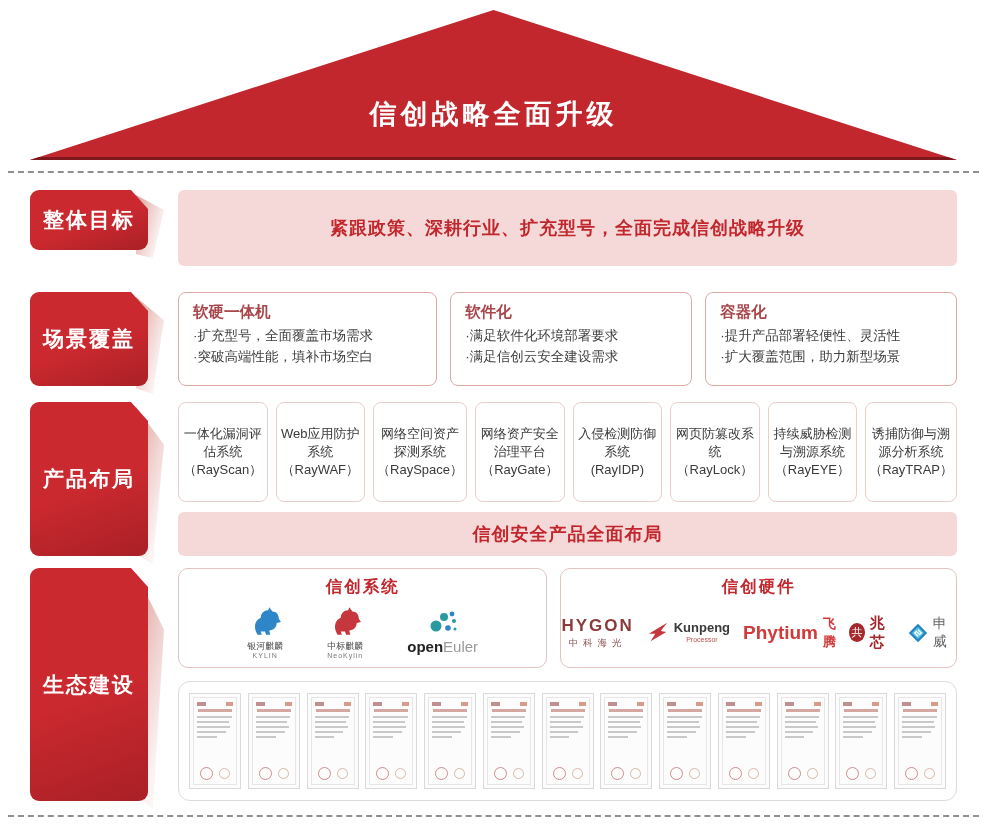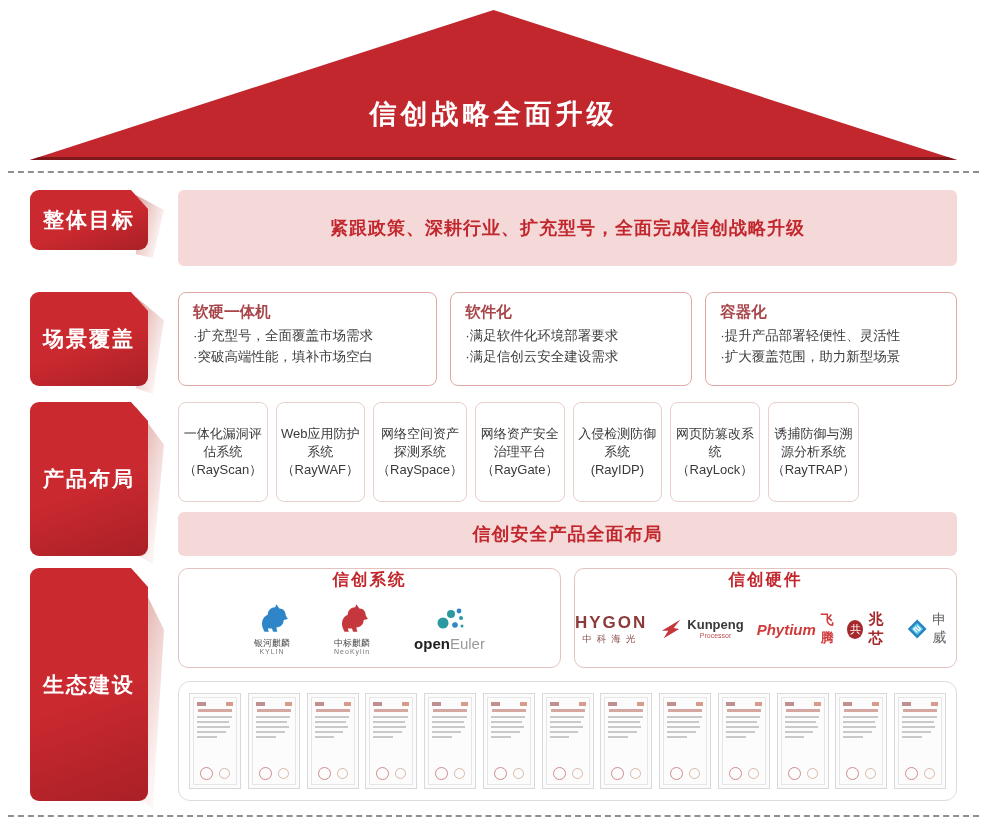--- a/index.html
+++ b/index.html
@@ -59,35 +59,35 @@
     text-align:center;font-size:13px;color:#3A3A3A;line-height:1.38;
     padding:4px 3px;box-sizing:border-box;}
   .product .code{display:block;}
   .products-banner{margin-top:10px;height:44px;background:#F5D9D9;border-radius:6px;
     display:flex;align-items:center;justify-content:center;
     color:#C1272D;font-size:18px;font-weight:bold;letter-spacing:1px;}
 
   
   .eco-groups{display:grid;grid-template-columns:1fr 1fr;gap:13px;height:100px;}
   .eco-box{background:#fff;border:1px solid #E3C3C0;border-radius:10px;
-    display:flex;flex-direction:column;align-items:center;box-sizing:border-box;}
+    display:flex;flex-direction:column;align-items:center;padding-top:7px;box-sizing:border-box;}
   .eco-title{color:#C1272D;font-size:16.5px;font-weight:bold;letter-spacing:2px;}
   .eco-logos{flex:1;width:100%;display:flex;align-items:center;justify-content:center;}
   .eco-logos.sys{gap:44px;} .eco-logos.hw{gap:13px;padding:0 6px;}
   .logo-stack{display:flex;flex-direction:column;align-items:center;line-height:1.15;}
   .logo-cjk{font-size:9px;color:#4a4a4a;margin-top:2px;}
   .logo-en{font-size:7px;color:#777;letter-spacing:1px;}
   .oe-text{font-size:15px;margin-top:3px;}
   .oe-dark{color:#222;font-weight:bold;} .oe-light{color:#9a9a9a;}
   .hygon-name{font-size:17px;font-weight:bold;color:#8C3A3A;letter-spacing:2px;}
   .hygon-sub{font-size:9.5px;color:#8C5050;letter-spacing:5px;margin-top:2px;}
   .logo-row{display:flex;align-items:center;gap:5px;}
   .kp-name{font-size:13px;font-weight:bold;color:#3A3A3A;}
   .kp-sub{font-size:7px;color:#C05050;text-align:center;}
-  .phytium{font-size:15px;font-weight:bold;color:#D03A3A;font-style:italic;}
+  .phytium{font-size:19px;font-weight:bold;color:#D03A3A;}
   .phytium-cjk{font-size:13px;font-weight:bold;color:#D03A3A;}
   .zx-circle{width:19px;height:19px;border-radius:50%;background:#A5282C;color:#fff;
     font-size:11px;display:flex;align-items:center;justify-content:center;}
   .zx-name{font-size:15px;font-weight:bold;color:#A5282C;}
   .sw-name{font-size:14px;color:#666;}
 
   
   .certs-box{margin-top:13px;height:120px;background:#fff;border:1px solid #DCDCDC;
     border-radius:12px;box-sizing:border-box;padding:11px 10px;
     display:flex;justify-content:space-between;align-items:center;}
@@ -181,20 +181,24 @@
           </div>
           <div class="product">
             <span>入侵检测防御系统</span>
             <span class="code">(RayIDP)</span>
           </div>
           <div class="product">
             <span>网页防篡改系统</span>
             <span class="code">（RayLock）</span>
           </div>
           <div class="product">
+            <span>持续威胁检测与溯源系统</span>
+            <span class="code">（RayEYE）</span>
+          </div>
+          <div class="product">
             <span>诱捕防御与溯源分析系统</span>
             <span class="code">（RayTRAP）</span>
           </div>
         </div>
         <div class="products-banner">信创安全产品全面布局</div>
       </div>
     </div>
 
     <div class="row row-ecosystem">
       <div class="label-wrap r4">

